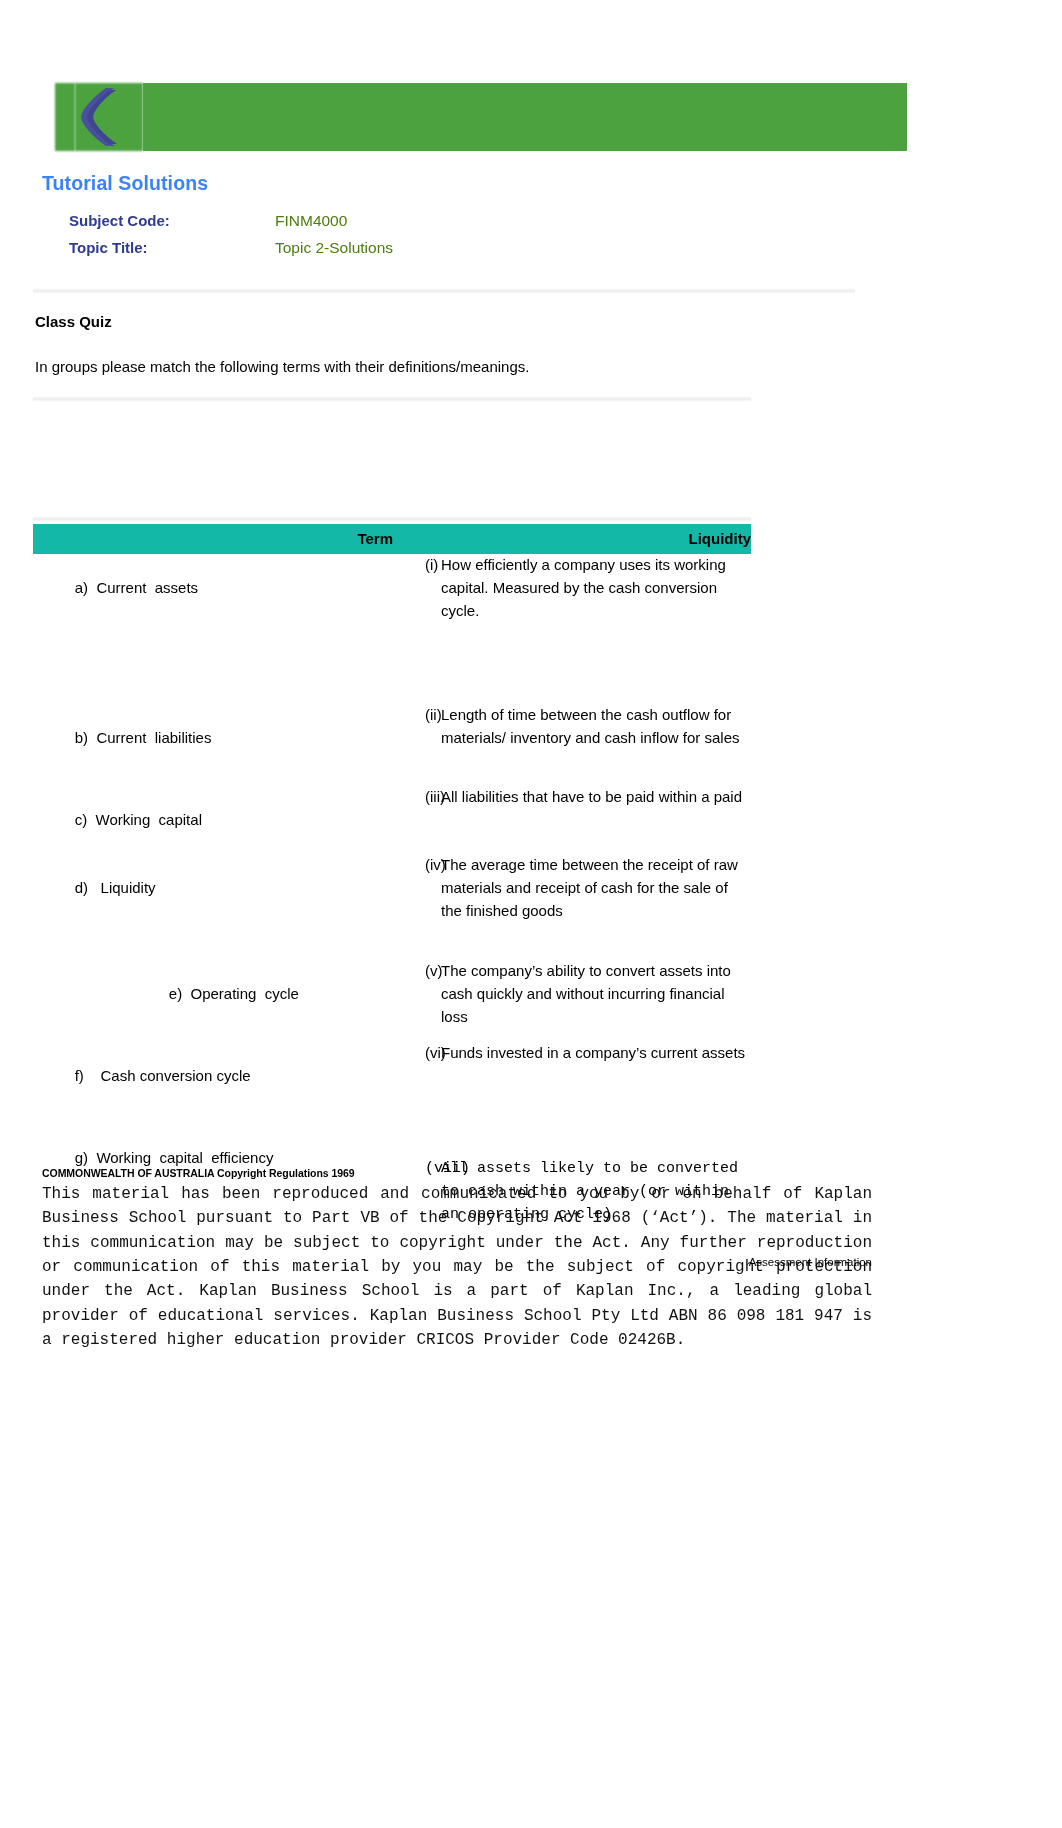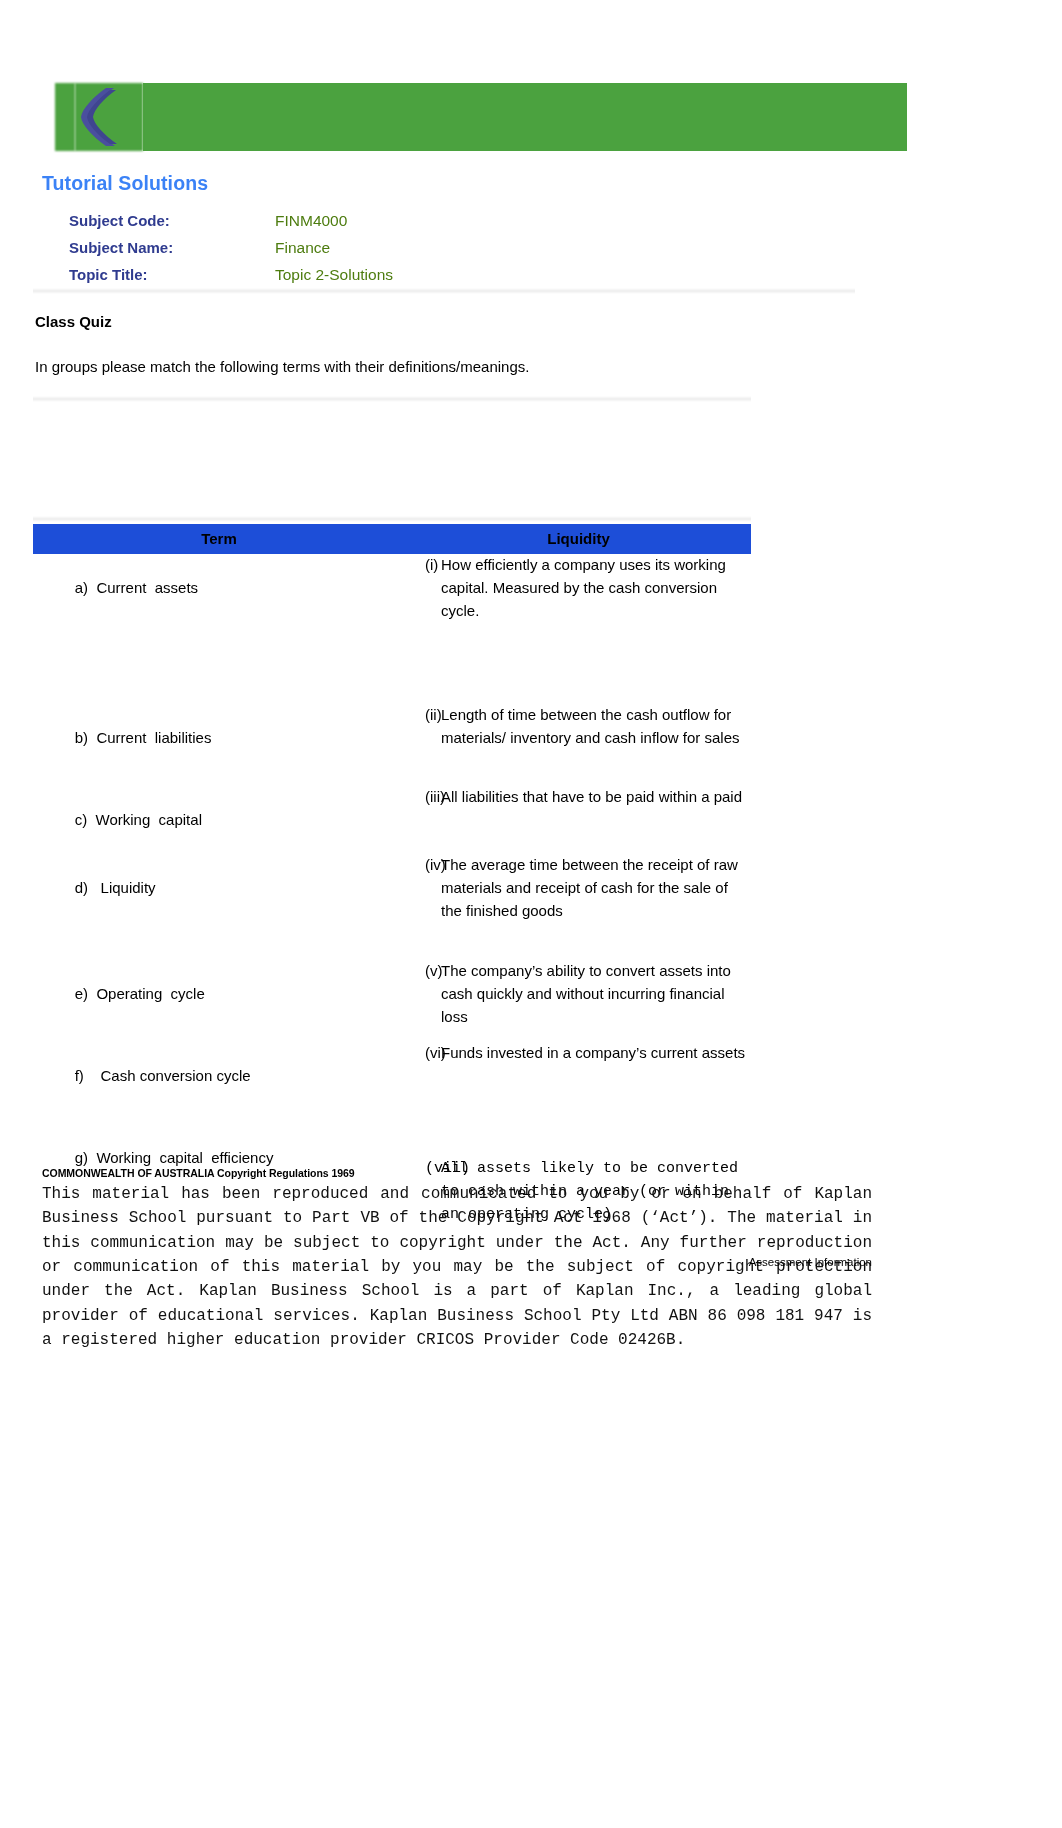--- a/index.html
+++ b/index.html
@@ -143,21 +143,22 @@
     vertical-align: top;
     padding: 0;
     border: 0;
   }
   .col-term   { width: 360px; }
   .col-def    { width: 358px; }
 
   .hdr-cell {
     height: 30px;
     position: relative;
-    background: #1d4ed8;
+    background: #14b8a6;
+    text-align: right;
   }
   .hdr-text {
     font-size: 15px;
     font-weight: bold;
     padding-left: 12px;
     padding-top: 6px;
     display: block;
   }
   .hdr-text.def { padding-left: 13px; }
 
@@ -240,24 +241,20 @@
   </div>
 
   <div class="doc-title">Tutorial Solutions</div>
 
   <div class="meta">
     <div class="meta-row">
       <span class="meta-label">Subject Code:</span>
       <span class="meta-value">FINM4000</span>
     </div>
     <div class="meta-row">
-      <span class="meta-label">Subject Name:</span>
-      <span class="meta-value">Finance</span>
-    </div>
-    <div class="meta-row">
       <span class="meta-label">Topic Title:</span>
       <span class="meta-value">Topic 2-Solutions</span>
     </div>
   </div>
 
   <div class="hr-soft hr-1"></div>
 
   <div class="class-quiz">Class Quiz</div>
   <div class="instruction">In groups please match the following terms with their definitions/meanings.</div>
 
@@ -318,21 +315,21 @@
           <span>d)</span><span>   </span><span>Liquidity</span>
         </td>
         <td class="def-cell rowline vline">
           <div class="def-inner">
             <span class="def-num">(iv)</span>
             <span class="def-body">The average time between the receipt of raw materials and receipt of cash for the sale of the finished goods</span>
           </div>
         </td>
       </tr>
       <tr>
-        <td class="term-cell rowline" style="height:82px;">
+        <td class="term-cell rowline" style="height:82px;text-align:center;">
           <span>e)</span><span>  </span><span>Operating  cycle</span>
         </td>
         <td class="def-cell rowline vline">
           <div class="def-inner">
             <span class="def-num">(v)</span>
             <span class="def-body">The company’s ability to convert assets into cash quickly and without incurring financial loss</span>
           </div>
         </td>
       </tr>
       <tr>

